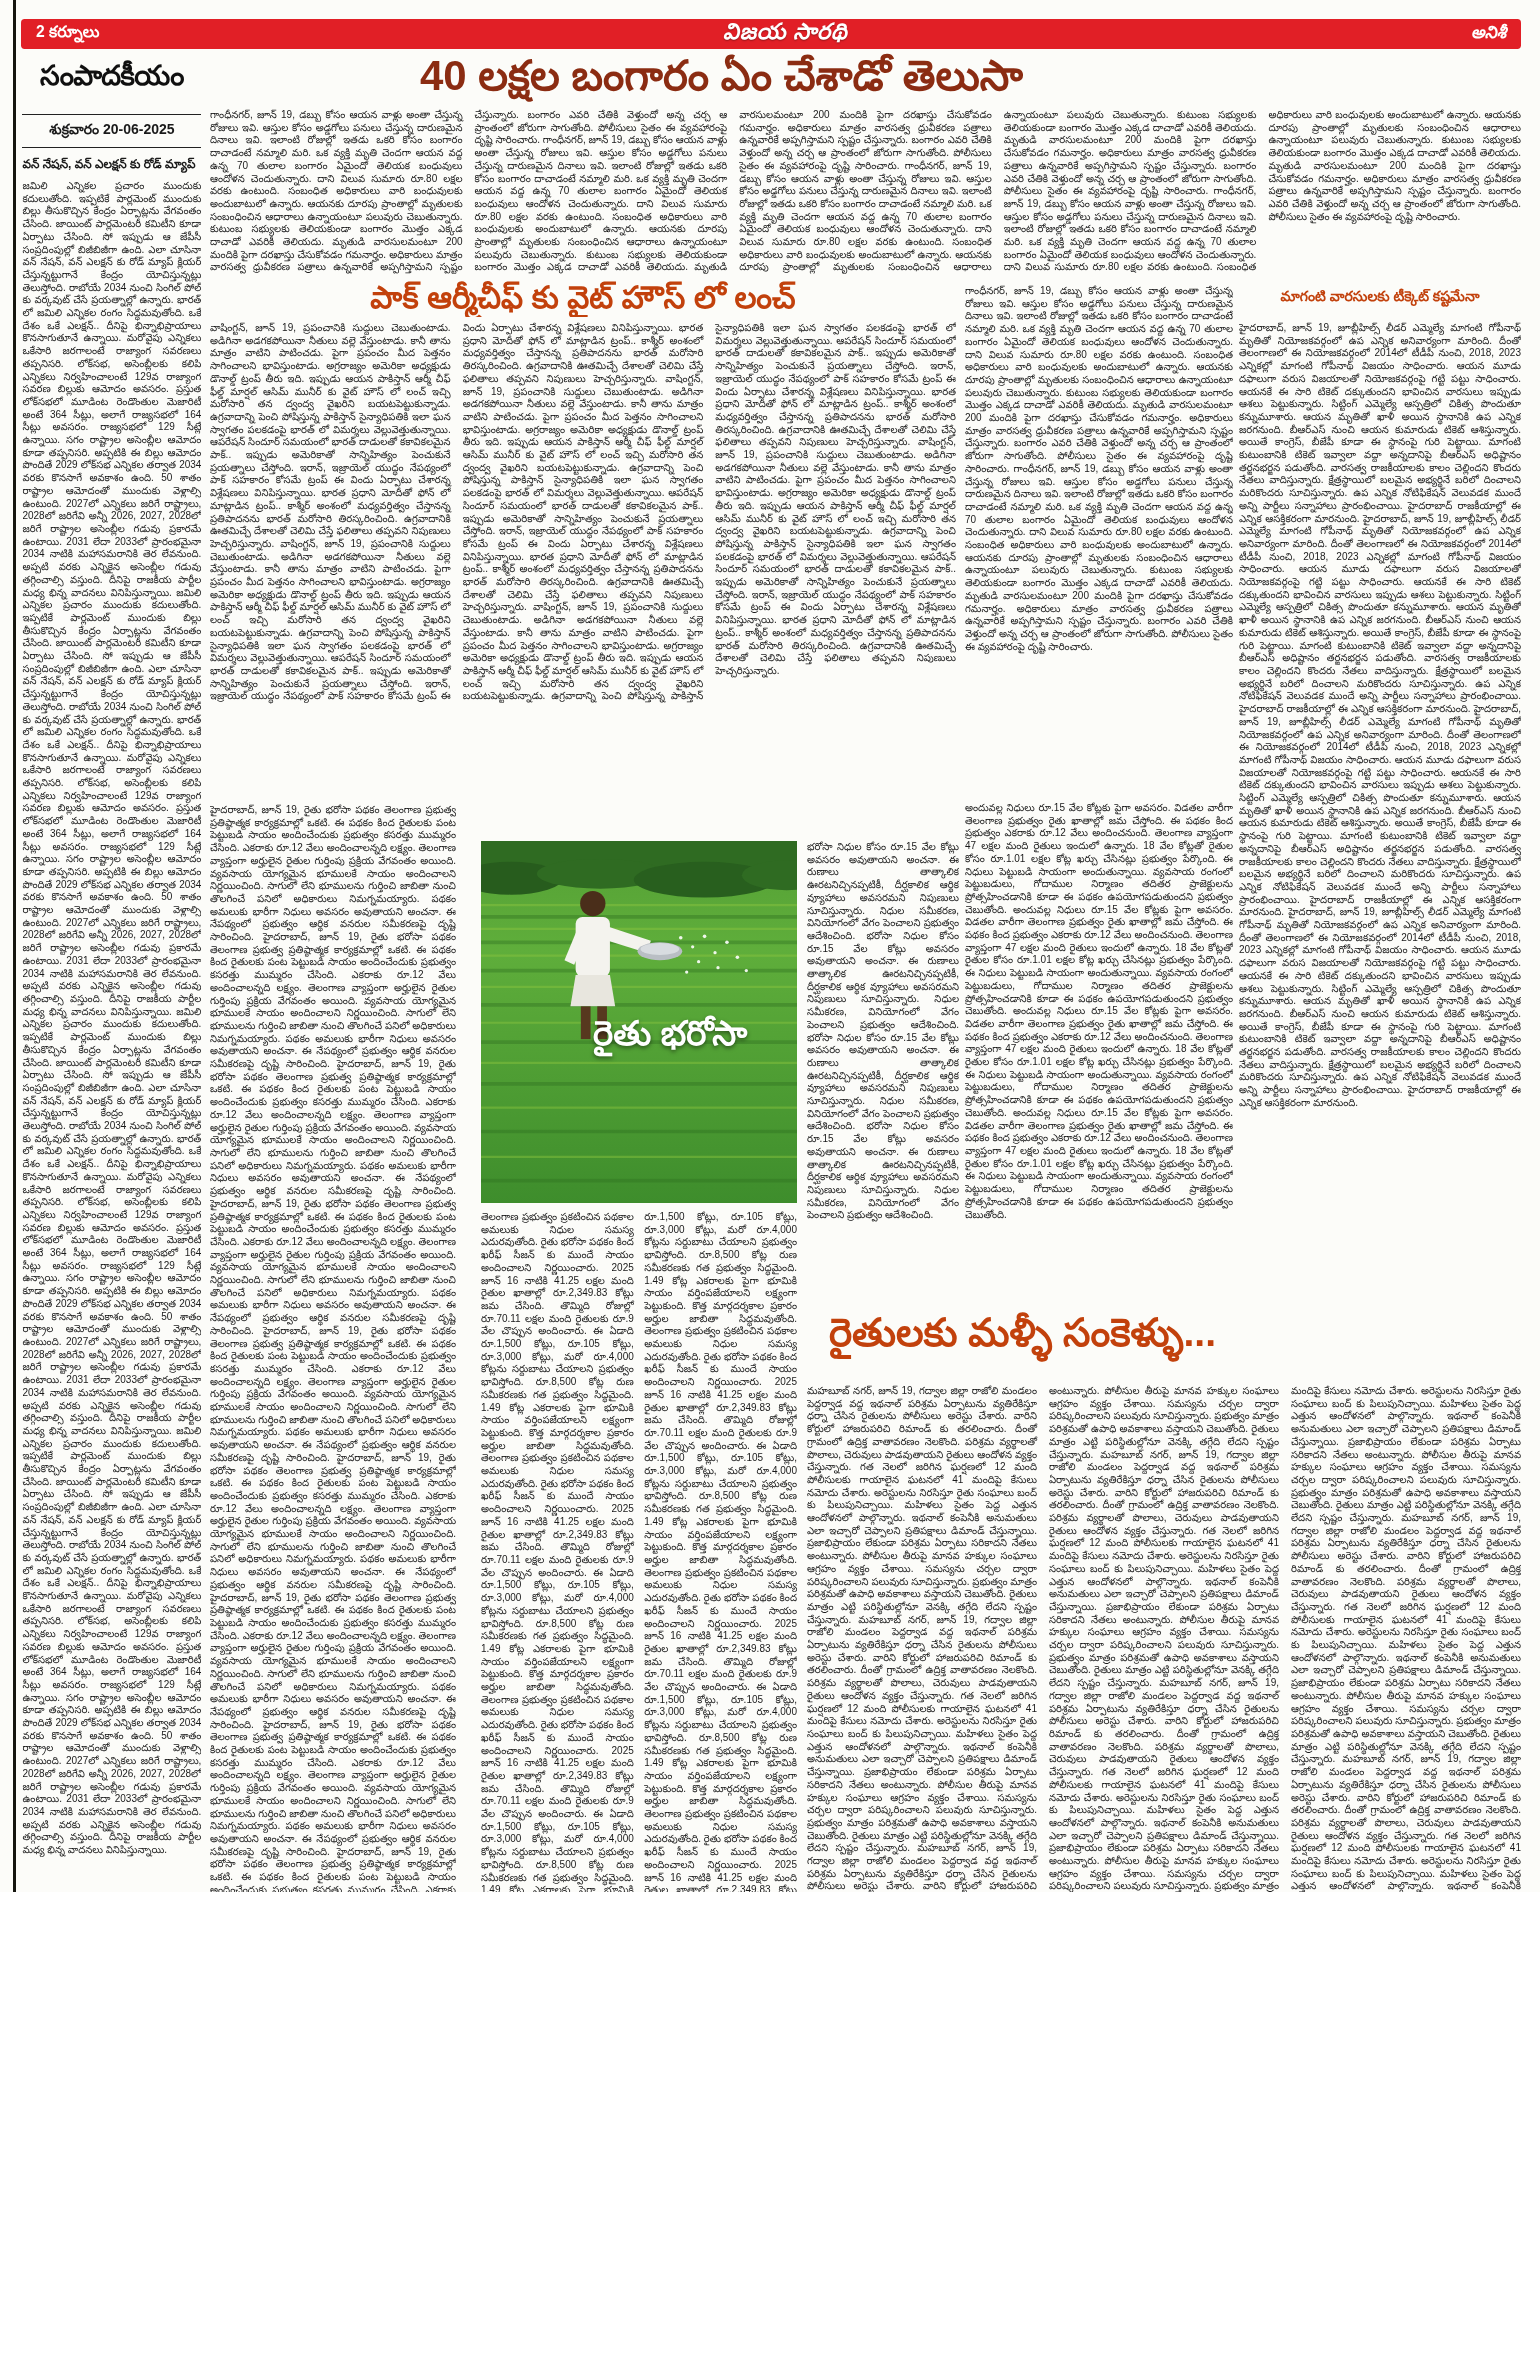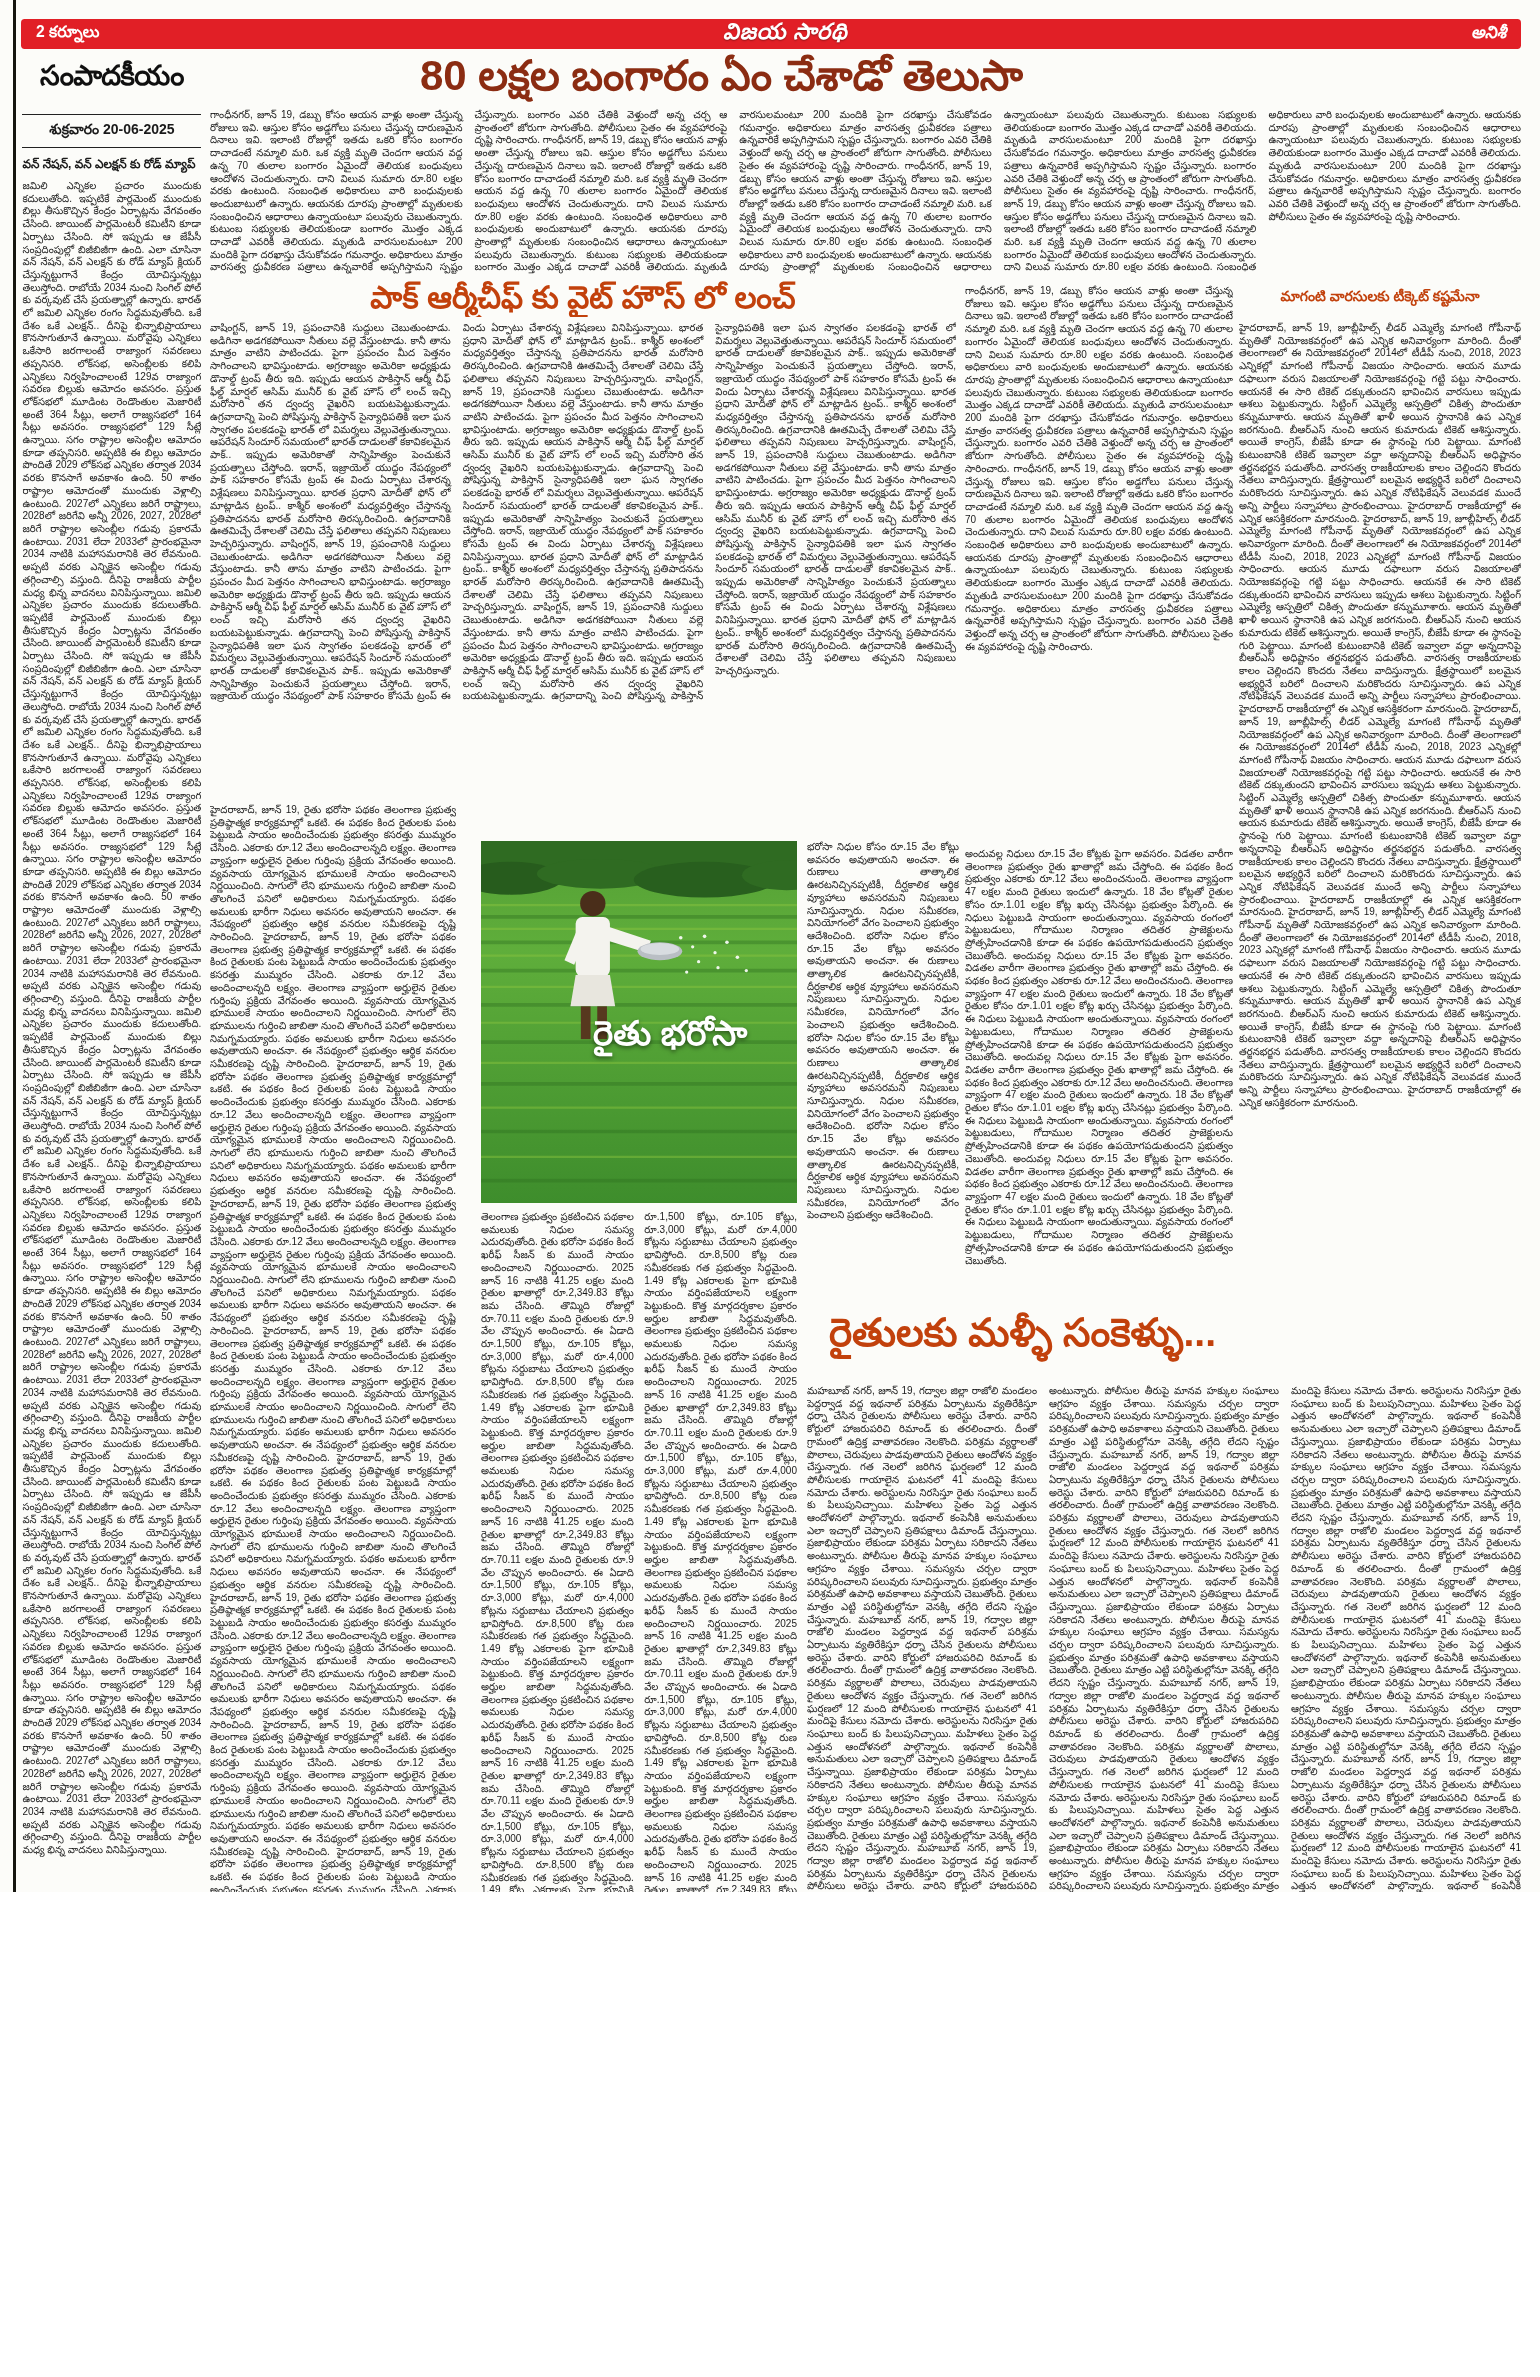--- a/index.html
+++ b/index.html
@@ -48,21 +48,21 @@
   .h-rythu   { position:absolute; left:479px; top:801px; width:482px; height:36px; font-size:28px; text-align:center; }
   .photo     { position:absolute; left:481px; top:841px; width:316px; height:362px; overflow:hidden; background:#3e8d2c; }
   .photo svg { display:block; }
   .photo-cap {
     position:absolute; left:112px; top:173px; font-size:34px; font-weight:800; color:#ffffff;
     text-shadow:0 1.5px 4.5px rgba(0,0,0,.5); white-space:nowrap;
   }
   .b-rythu-left  { position:absolute; left:210px;  top:804px; width:246px; height:1548px; }
   .b-rythu-side  { position:absolute; left:807px; top:841px; width:152px; height:464px; }
   .b-rythu-below { position:absolute; left:481px;  top:1211px; width:316px; height:1141px; column-count:2; column-gap:10.4px; }
-  .b-rythu-col4  { position:absolute; left:965px; top:802px; width:268px; height:495px;margin-top:46px; }
+  .b-rythu-col4  { position:absolute; left:965px; top:802px; width:268px; height:495px; }
 
   .h-maganti { position:absolute; left:1239px; top:288px; width:282px; height:31px; font-size:14px; text-align:center; }
   .b-maganti { position:absolute; left:1239px; top:322px; width:282px; height:1056px; }
 
   .h-farmers { position:absolute; left:807px; top:1311px; width:431px; height:70px; font-size:39px; text-align:center; }
   .b-farmers { position:absolute; left:807px; top:1385px; width:714px; height:966px; column-count:3; column-gap:12px; }
 </style>
 </head>
 <body>
 
@@ -75,21 +75,21 @@
     <span class="mast-right">అనిశీ</span>
   </div>
 
   <div class="editorial">
     <div class="ed-title">సంపాదకీయం</div>
     <div class="ed-date">శుక్రవారం 20-06-2025</div>
     <div class="ed-head">వన్ నేషన్, వన్ ఎలక్షన్ కు రోడ్ మ్యాప్</div>
     <div class="ed-body body-text">జమిలి ఎన్నికల ప్రచారం ముందుకు కదులుతోంది. ఇప్పటికే పార్లమెంట్ ముందుకు బిల్లు తీసుకొచ్చిన కేంద్రం ఏర్పాట్లను వేగవంతం చేసింది. జాయింట్ పార్లమెంటరీ కమిటీని కూడా ఏర్పాటు చేసింది. సో ఇప్పుడు ఆ జేపీసీ సంప్రదింపుల్లో బిజీబిజీగా ఉంది. ఎలా చూసినా వన్ నేషన్, వన్ ఎలక్షన్ కు రోడ్ మ్యాప్ క్లియర్ చేస్తున్నట్టుగానే కేంద్రం యోచిస్తున్నట్లు తెలుస్తోంది. రాబోయే 2034 నుంచి సింగిల్ పోల్ కు వర్కవుట్ చేసే ప్రయత్నాల్లో ఉన్నారు. భారత్ లో జమిలి ఎన్నికల రంగం సిద్ధమవుతోంది. ఒకే దేశం ఒకే ఎలక్షన్.. దీనిపై భిన్నాభిప్రాయాలు కొనసాగుతూనే ఉన్నాయి. మరోవైపు ఎన్నికలు ఒకేసారి జరగాలంటే రాజ్యాంగ సవరణలు తప్పనిసరి. లోక్‌సభ, అసెంబ్లీలకు కలిపి ఎన్నికలు నిర్వహించాలంటే 129వ రాజ్యాంగ సవరణ బిల్లుకు ఆమోదం అవసరం. ప్రస్తుత లోక్‌సభలో మూడింట రెండొంతుల మెజారిటీ అంటే 364 సీట్లు, అలాగే రాజ్యసభలో 164 సీట్లు అవసరం. రాజ్యసభలో 129 సీట్లే ఉన్నాయి. సగం రాష్ట్రాల అసెంబ్లీల ఆమోదం కూడా తప్పనిసరి. అప్పటికి ఈ బిల్లు ఆమోదం పొందితే 2029 లోక్‌సభ ఎన్నికల తర్వాత 2034 వరకు కొనసాగే అవకాశం ఉంది. 50 శాతం రాష్ట్రాల ఆమోదంతో ముందుకు వెళ్లాల్సి ఉంటుంది. 2027లో ఎన్నికలు జరిగే రాష్ట్రాలు, 2028లో జరిగేవి అన్నీ 2026, 2027, 2028లో జరిగే రాష్ట్రాల అసెంబ్లీల గడువు ప్రకారమే ఉంటాయి. 2031 లేదా 2033లో ప్రారంభమైనా 2034 నాటికి మహాసమరానికి తెర లేవనుంది. అప్పటి వరకు ఎన్నికైన అసెంబ్లీల గడువు తగ్గించాల్సి వస్తుంది. దీనిపై రాజకీయ పార్టీల మధ్య భిన్న వాదనలు వినిపిస్తున్నాయి. జమిలి ఎన్నికల ప్రచారం ముందుకు కదులుతోంది. ఇప్పటికే పార్లమెంట్ ముందుకు బిల్లు తీసుకొచ్చిన కేంద్రం ఏర్పాట్లను వేగవంతం చేసింది. జాయింట్ పార్లమెంటరీ కమిటీని కూడా ఏర్పాటు చేసింది. సో ఇప్పుడు ఆ జేపీసీ సంప్రదింపుల్లో బిజీబిజీగా ఉంది. ఎలా చూసినా వన్ నేషన్, వన్ ఎలక్షన్ కు రోడ్ మ్యాప్ క్లియర్ చేస్తున్నట్టుగానే కేంద్రం యోచిస్తున్నట్లు తెలుస్తోంది. రాబోయే 2034 నుంచి సింగిల్ పోల్ కు వర్కవుట్ చేసే ప్రయత్నాల్లో ఉన్నారు. భారత్ లో జమిలి ఎన్నికల రంగం సిద్ధమవుతోంది. ఒకే దేశం ఒకే ఎలక్షన్.. దీనిపై భిన్నాభిప్రాయాలు కొనసాగుతూనే ఉన్నాయి. మరోవైపు ఎన్నికలు ఒకేసారి జరగాలంటే రాజ్యాంగ సవరణలు తప్పనిసరి. లోక్‌సభ, అసెంబ్లీలకు కలిపి ఎన్నికలు నిర్వహించాలంటే 129వ రాజ్యాంగ సవరణ బిల్లుకు ఆమోదం అవసరం. ప్రస్తుత లోక్‌సభలో మూడింట రెండొంతుల మెజారిటీ అంటే 364 సీట్లు, అలాగే రాజ్యసభలో 164 సీట్లు అవసరం. రాజ్యసభలో 129 సీట్లే ఉన్నాయి. సగం రాష్ట్రాల అసెంబ్లీల ఆమోదం కూడా తప్పనిసరి. అప్పటికి ఈ బిల్లు ఆమోదం పొందితే 2029 లోక్‌సభ ఎన్నికల తర్వాత 2034 వరకు కొనసాగే అవకాశం ఉంది. 50 శాతం రాష్ట్రాల ఆమోదంతో ముందుకు వెళ్లాల్సి ఉంటుంది. 2027లో ఎన్నికలు జరిగే రాష్ట్రాలు, 2028లో జరిగేవి అన్నీ 2026, 2027, 2028లో జరిగే రాష్ట్రాల అసెంబ్లీల గడువు ప్రకారమే ఉంటాయి. 2031 లేదా 2033లో ప్రారంభమైనా 2034 నాటికి మహాసమరానికి తెర లేవనుంది. అప్పటి వరకు ఎన్నికైన అసెంబ్లీల గడువు తగ్గించాల్సి వస్తుంది. దీనిపై రాజకీయ పార్టీల మధ్య భిన్న వాదనలు వినిపిస్తున్నాయి. జమిలి ఎన్నికల ప్రచారం ముందుకు కదులుతోంది. ఇప్పటికే పార్లమెంట్ ముందుకు బిల్లు తీసుకొచ్చిన కేంద్రం ఏర్పాట్లను వేగవంతం చేసింది. జాయింట్ పార్లమెంటరీ కమిటీని కూడా ఏర్పాటు చేసింది. సో ఇప్పుడు ఆ జేపీసీ సంప్రదింపుల్లో బిజీబిజీగా ఉంది. ఎలా చూసినా వన్ నేషన్, వన్ ఎలక్షన్ కు రోడ్ మ్యాప్ క్లియర్ చేస్తున్నట్టుగానే కేంద్రం యోచిస్తున్నట్లు తెలుస్తోంది. రాబోయే 2034 నుంచి సింగిల్ పోల్ కు వర్కవుట్ చేసే ప్రయత్నాల్లో ఉన్నారు. భారత్ లో జమిలి ఎన్నికల రంగం సిద్ధమవుతోంది. ఒకే దేశం ఒకే ఎలక్షన్.. దీనిపై భిన్నాభిప్రాయాలు కొనసాగుతూనే ఉన్నాయి. మరోవైపు ఎన్నికలు ఒకేసారి జరగాలంటే రాజ్యాంగ సవరణలు తప్పనిసరి. లోక్‌సభ, అసెంబ్లీలకు కలిపి ఎన్నికలు నిర్వహించాలంటే 129వ రాజ్యాంగ సవరణ బిల్లుకు ఆమోదం అవసరం. ప్రస్తుత లోక్‌సభలో మూడింట రెండొంతుల మెజారిటీ అంటే 364 సీట్లు, అలాగే రాజ్యసభలో 164 సీట్లు అవసరం. రాజ్యసభలో 129 సీట్లే ఉన్నాయి. సగం రాష్ట్రాల అసెంబ్లీల ఆమోదం కూడా తప్పనిసరి. అప్పటికి ఈ బిల్లు ఆమోదం పొందితే 2029 లోక్‌సభ ఎన్నికల తర్వాత 2034 వరకు కొనసాగే అవకాశం ఉంది. 50 శాతం రాష్ట్రాల ఆమోదంతో ముందుకు వెళ్లాల్సి ఉంటుంది. 2027లో ఎన్నికలు జరిగే రాష్ట్రాలు, 2028లో జరిగేవి అన్నీ 2026, 2027, 2028లో జరిగే రాష్ట్రాల అసెంబ్లీల గడువు ప్రకారమే ఉంటాయి. 2031 లేదా 2033లో ప్రారంభమైనా 2034 నాటికి మహాసమరానికి తెర లేవనుంది. అప్పటి వరకు ఎన్నికైన అసెంబ్లీల గడువు తగ్గించాల్సి వస్తుంది. దీనిపై రాజకీయ పార్టీల మధ్య భిన్న వాదనలు వినిపిస్తున్నాయి. జమిలి ఎన్నికల ప్రచారం ముందుకు కదులుతోంది. ఇప్పటికే పార్లమెంట్ ముందుకు బిల్లు తీసుకొచ్చిన కేంద్రం ఏర్పాట్లను వేగవంతం చేసింది. జాయింట్ పార్లమెంటరీ కమిటీని కూడా ఏర్పాటు చేసింది. సో ఇప్పుడు ఆ జేపీసీ సంప్రదింపుల్లో బిజీబిజీగా ఉంది. ఎలా చూసినా వన్ నేషన్, వన్ ఎలక్షన్ కు రోడ్ మ్యాప్ క్లియర్ చేస్తున్నట్టుగానే కేంద్రం యోచిస్తున్నట్లు తెలుస్తోంది. రాబోయే 2034 నుంచి సింగిల్ పోల్ కు వర్కవుట్ చేసే ప్రయత్నాల్లో ఉన్నారు. భారత్ లో జమిలి ఎన్నికల రంగం సిద్ధమవుతోంది. ఒకే దేశం ఒకే ఎలక్షన్.. దీనిపై భిన్నాభిప్రాయాలు కొనసాగుతూనే ఉన్నాయి. మరోవైపు ఎన్నికలు ఒకేసారి జరగాలంటే రాజ్యాంగ సవరణలు తప్పనిసరి. లోక్‌సభ, అసెంబ్లీలకు కలిపి ఎన్నికలు నిర్వహించాలంటే 129వ రాజ్యాంగ సవరణ బిల్లుకు ఆమోదం అవసరం. ప్రస్తుత లోక్‌సభలో మూడింట రెండొంతుల మెజారిటీ అంటే 364 సీట్లు, అలాగే రాజ్యసభలో 164 సీట్లు అవసరం. రాజ్యసభలో 129 సీట్లే ఉన్నాయి. సగం రాష్ట్రాల అసెంబ్లీల ఆమోదం కూడా తప్పనిసరి. అప్పటికి ఈ బిల్లు ఆమోదం పొందితే 2029 లోక్‌సభ ఎన్నికల తర్వాత 2034 వరకు కొనసాగే అవకాశం ఉంది. 50 శాతం రాష్ట్రాల ఆమోదంతో ముందుకు వెళ్లాల్సి ఉంటుంది. 2027లో ఎన్నికలు జరిగే రాష్ట్రాలు, 2028లో జరిగేవి అన్నీ 2026, 2027, 2028లో జరిగే రాష్ట్రాల అసెంబ్లీల గడువు ప్రకారమే ఉంటాయి. 2031 లేదా 2033లో ప్రారంభమైనా 2034 నాటికి మహాసమరానికి తెర లేవనుంది. అప్పటి వరకు ఎన్నికైన అసెంబ్లీల గడువు తగ్గించాల్సి వస్తుంది. దీనిపై రాజకీయ పార్టీల మధ్య భిన్న వాదనలు వినిపిస్తున్నాయి.</div>
   </div>
 
-  <div class="headline h-gold">80 లక్షల బంగారం ఏం చేశాడో తెలుసా</div>
+  <div class="headline h-gold">40 లక్షల బంగారం ఏం చేశాడో తెలుసా</div>
   <div class="body-text b-gold">గాంధీనగర్, జూన్ 19, డబ్బు కోసం ఆయన వాళ్లు అంతా చేస్తున్న రోజులు ఇవి. ఆస్తుల కోసం అడ్డగోలు పనులు చేస్తున్న దారుణమైన దినాలు ఇవి. ఇలాంటి రోజుల్లో ఇతడు ఒకరి కోసం బంగారం దాచాడంటే నమ్మాలి మరి. ఒక వ్యక్తి మృతి చెందగా ఆయన వద్ద ఉన్న 70 తులాల బంగారం ఏమైందో తెలియక బంధువులు ఆందోళన చెందుతున్నారు. దాని విలువ సుమారు రూ.80 లక్షల వరకు ఉంటుంది. సంబంధిత అధికారులు వారి బంధువులకు అందుబాటులో ఉన్నారు. ఆయనకు దూరపు ప్రాంతాల్లో మృతులకు సంబంధించిన ఆధారాలు ఉన్నాయంటూ పలువురు చెబుతున్నారు. కుటుంబ సభ్యులకు తెలియకుండా బంగారం మొత్తం ఎక్కడ దాచాడో ఎవరికీ తెలియదు. మృతుడి వారసులమంటూ 200 మందికి పైగా దరఖాస్తు చేసుకోవడం గమనార్హం. అధికారులు మాత్రం వారసత్వ ధ్రువీకరణ పత్రాలు ఉన్నవారికే అప్పగిస్తామని స్పష్టం చేస్తున్నారు. బంగారం ఎవరి చేతికి వెళ్తుందో అన్న చర్చ ఆ ప్రాంతంలో జోరుగా సాగుతోంది. పోలీసులు సైతం ఈ వ్యవహారంపై దృష్టి సారించారు. గాంధీనగర్, జూన్ 19, డబ్బు కోసం ఆయన వాళ్లు అంతా చేస్తున్న రోజులు ఇవి. ఆస్తుల కోసం అడ్డగోలు పనులు చేస్తున్న దారుణమైన దినాలు ఇవి. ఇలాంటి రోజుల్లో ఇతడు ఒకరి కోసం బంగారం దాచాడంటే నమ్మాలి మరి. ఒక వ్యక్తి మృతి చెందగా ఆయన వద్ద ఉన్న 70 తులాల బంగారం ఏమైందో తెలియక బంధువులు ఆందోళన చెందుతున్నారు. దాని విలువ సుమారు రూ.80 లక్షల వరకు ఉంటుంది. సంబంధిత అధికారులు వారి బంధువులకు అందుబాటులో ఉన్నారు. ఆయనకు దూరపు ప్రాంతాల్లో మృతులకు సంబంధించిన ఆధారాలు ఉన్నాయంటూ పలువురు చెబుతున్నారు. కుటుంబ సభ్యులకు తెలియకుండా బంగారం మొత్తం ఎక్కడ దాచాడో ఎవరికీ తెలియదు. మృతుడి వారసులమంటూ 200 మందికి పైగా దరఖాస్తు చేసుకోవడం గమనార్హం. అధికారులు మాత్రం వారసత్వ ధ్రువీకరణ పత్రాలు ఉన్నవారికే అప్పగిస్తామని స్పష్టం చేస్తున్నారు. బంగారం ఎవరి చేతికి వెళ్తుందో అన్న చర్చ ఆ ప్రాంతంలో జోరుగా సాగుతోంది. పోలీసులు సైతం ఈ వ్యవహారంపై దృష్టి సారించారు. గాంధీనగర్, జూన్ 19, డబ్బు కోసం ఆయన వాళ్లు అంతా చేస్తున్న రోజులు ఇవి. ఆస్తుల కోసం అడ్డగోలు పనులు చేస్తున్న దారుణమైన దినాలు ఇవి. ఇలాంటి రోజుల్లో ఇతడు ఒకరి కోసం బంగారం దాచాడంటే నమ్మాలి మరి. ఒక వ్యక్తి మృతి చెందగా ఆయన వద్ద ఉన్న 70 తులాల బంగారం ఏమైందో తెలియక బంధువులు ఆందోళన చెందుతున్నారు. దాని విలువ సుమారు రూ.80 లక్షల వరకు ఉంటుంది. సంబంధిత అధికారులు వారి బంధువులకు అందుబాటులో ఉన్నారు. ఆయనకు దూరపు ప్రాంతాల్లో మృతులకు సంబంధించిన ఆధారాలు ఉన్నాయంటూ పలువురు చెబుతున్నారు. కుటుంబ సభ్యులకు తెలియకుండా బంగారం మొత్తం ఎక్కడ దాచాడో ఎవరికీ తెలియదు. మృతుడి వారసులమంటూ 200 మందికి పైగా దరఖాస్తు చేసుకోవడం గమనార్హం. అధికారులు మాత్రం వారసత్వ ధ్రువీకరణ పత్రాలు ఉన్నవారికే అప్పగిస్తామని స్పష్టం చేస్తున్నారు. బంగారం ఎవరి చేతికి వెళ్తుందో అన్న చర్చ ఆ ప్రాంతంలో జోరుగా సాగుతోంది. పోలీసులు సైతం ఈ వ్యవహారంపై దృష్టి సారించారు. గాంధీనగర్, జూన్ 19, డబ్బు కోసం ఆయన వాళ్లు అంతా చేస్తున్న రోజులు ఇవి. ఆస్తుల కోసం అడ్డగోలు పనులు చేస్తున్న దారుణమైన దినాలు ఇవి. ఇలాంటి రోజుల్లో ఇతడు ఒకరి కోసం బంగారం దాచాడంటే నమ్మాలి మరి. ఒక వ్యక్తి మృతి చెందగా ఆయన వద్ద ఉన్న 70 తులాల బంగారం ఏమైందో తెలియక బంధువులు ఆందోళన చెందుతున్నారు. దాని విలువ సుమారు రూ.80 లక్షల వరకు ఉంటుంది. సంబంధిత అధికారులు వారి బంధువులకు అందుబాటులో ఉన్నారు. ఆయనకు దూరపు ప్రాంతాల్లో మృతులకు సంబంధించిన ఆధారాలు ఉన్నాయంటూ పలువురు చెబుతున్నారు. కుటుంబ సభ్యులకు తెలియకుండా బంగారం మొత్తం ఎక్కడ దాచాడో ఎవరికీ తెలియదు. మృతుడి వారసులమంటూ 200 మందికి పైగా దరఖాస్తు చేసుకోవడం గమనార్హం. అధికారులు మాత్రం వారసత్వ ధ్రువీకరణ పత్రాలు ఉన్నవారికే అప్పగిస్తామని స్పష్టం చేస్తున్నారు. బంగారం ఎవరి చేతికి వెళ్తుందో అన్న చర్చ ఆ ప్రాంతంలో జోరుగా సాగుతోంది. పోలీసులు సైతం ఈ వ్యవహారంపై దృష్టి సారించారు.</div>
   <div class="body-text b-gold2">గాంధీనగర్, జూన్ 19, డబ్బు కోసం ఆయన వాళ్లు అంతా చేస్తున్న రోజులు ఇవి. ఆస్తుల కోసం అడ్డగోలు పనులు చేస్తున్న దారుణమైన దినాలు ఇవి. ఇలాంటి రోజుల్లో ఇతడు ఒకరి కోసం బంగారం దాచాడంటే నమ్మాలి మరి. ఒక వ్యక్తి మృతి చెందగా ఆయన వద్ద ఉన్న 70 తులాల బంగారం ఏమైందో తెలియక బంధువులు ఆందోళన చెందుతున్నారు. దాని విలువ సుమారు రూ.80 లక్షల వరకు ఉంటుంది. సంబంధిత అధికారులు వారి బంధువులకు అందుబాటులో ఉన్నారు. ఆయనకు దూరపు ప్రాంతాల్లో మృతులకు సంబంధించిన ఆధారాలు ఉన్నాయంటూ పలువురు చెబుతున్నారు. కుటుంబ సభ్యులకు తెలియకుండా బంగారం మొత్తం ఎక్కడ దాచాడో ఎవరికీ తెలియదు. మృతుడి వారసులమంటూ 200 మందికి పైగా దరఖాస్తు చేసుకోవడం గమనార్హం. అధికారులు మాత్రం వారసత్వ ధ్రువీకరణ పత్రాలు ఉన్నవారికే అప్పగిస్తామని స్పష్టం చేస్తున్నారు. బంగారం ఎవరి చేతికి వెళ్తుందో అన్న చర్చ ఆ ప్రాంతంలో జోరుగా సాగుతోంది. పోలీసులు సైతం ఈ వ్యవహారంపై దృష్టి సారించారు. గాంధీనగర్, జూన్ 19, డబ్బు కోసం ఆయన వాళ్లు అంతా చేస్తున్న రోజులు ఇవి. ఆస్తుల కోసం అడ్డగోలు పనులు చేస్తున్న దారుణమైన దినాలు ఇవి. ఇలాంటి రోజుల్లో ఇతడు ఒకరి కోసం బంగారం దాచాడంటే నమ్మాలి మరి. ఒక వ్యక్తి మృతి చెందగా ఆయన వద్ద ఉన్న 70 తులాల బంగారం ఏమైందో తెలియక బంధువులు ఆందోళన చెందుతున్నారు. దాని విలువ సుమారు రూ.80 లక్షల వరకు ఉంటుంది. సంబంధిత అధికారులు వారి బంధువులకు అందుబాటులో ఉన్నారు. ఆయనకు దూరపు ప్రాంతాల్లో మృతులకు సంబంధించిన ఆధారాలు ఉన్నాయంటూ పలువురు చెబుతున్నారు. కుటుంబ సభ్యులకు తెలియకుండా బంగారం మొత్తం ఎక్కడ దాచాడో ఎవరికీ తెలియదు. మృతుడి వారసులమంటూ 200 మందికి పైగా దరఖాస్తు చేసుకోవడం గమనార్హం. అధికారులు మాత్రం వారసత్వ ధ్రువీకరణ పత్రాలు ఉన్నవారికే అప్పగిస్తామని స్పష్టం చేస్తున్నారు. బంగారం ఎవరి చేతికి వెళ్తుందో అన్న చర్చ ఆ ప్రాంతంలో జోరుగా సాగుతోంది. పోలీసులు సైతం ఈ వ్యవహారంపై దృష్టి సారించారు.</div>
 
   <div class="headline h-pak">పాక్ ఆర్మీచీఫ్ కు వైట్ హౌస్ లో లంచ్</div>
   <div class="body-text b-pak">వాషింగ్టన్, జూన్ 19, ప్రపంచానికి సుద్దులు చెబుతుంటాడు. అడిగినా అడగకపోయినా నీతులు వల్లె వేస్తుంటాడు. కానీ తాను మాత్రం వాటిని పాటించడు. పైగా ప్రపంచం మీద పెత్తనం సాగించాలని భావిస్తుంటాడు. అగ్రరాజ్యం అమెరికా అధ్యక్షుడు డొనాల్డ్ ట్రంప్ తీరు ఇది. ఇప్పుడు ఆయన పాకిస్తాన్ ఆర్మీ చీఫ్ ఫీల్డ్ మార్షల్ ఆసిమ్ మునీర్ కు వైట్ హౌస్ లో లంచ్ ఇచ్చి మరోసారి తన ద్వంద్వ వైఖరిని బయటపెట్టుకున్నాడు. ఉగ్రవాదాన్ని పెంచి పోషిస్తున్న పాకిస్తాన్ సైన్యాధిపతికి ఇలా ఘన స్వాగతం పలకడంపై భారత్ లో విమర్శలు వెల్లువెత్తుతున్నాయి. ఆపరేషన్ సిందూర్ సమయంలో భారత్ దాడులతో కకావికలమైన పాక్.. ఇప్పుడు అమెరికాతో సాన్నిహిత్యం పెంచుకునే ప్రయత్నాలు చేస్తోంది. ఇరాన్, ఇజ్రాయెల్ యుద్ధం నేపథ్యంలో పాక్ సహకారం కోసమే ట్రంప్ ఈ విందు ఏర్పాటు చేశారన్న విశ్లేషణలు వినిపిస్తున్నాయి. భారత ప్రధాని మోదీతో ఫోన్ లో మాట్లాడిన ట్రంప్.. కాశ్మీర్ అంశంలో మధ్యవర్తిత్వం చేస్తానన్న ప్రతిపాదనను భారత్ మరోసారి తిరస్కరించింది. ఉగ్రవాదానికి ఊతమిచ్చే దేశాలతో చెలిమి చేస్తే ఫలితాలు తప్పవని నిపుణులు హెచ్చరిస్తున్నారు. వాషింగ్టన్, జూన్ 19, ప్రపంచానికి సుద్దులు చెబుతుంటాడు. అడిగినా అడగకపోయినా నీతులు వల్లె వేస్తుంటాడు. కానీ తాను మాత్రం వాటిని పాటించడు. పైగా ప్రపంచం మీద పెత్తనం సాగించాలని భావిస్తుంటాడు. అగ్రరాజ్యం అమెరికా అధ్యక్షుడు డొనాల్డ్ ట్రంప్ తీరు ఇది. ఇప్పుడు ఆయన పాకిస్తాన్ ఆర్మీ చీఫ్ ఫీల్డ్ మార్షల్ ఆసిమ్ మునీర్ కు వైట్ హౌస్ లో లంచ్ ఇచ్చి మరోసారి తన ద్వంద్వ వైఖరిని బయటపెట్టుకున్నాడు. ఉగ్రవాదాన్ని పెంచి పోషిస్తున్న పాకిస్తాన్ సైన్యాధిపతికి ఇలా ఘన స్వాగతం పలకడంపై భారత్ లో విమర్శలు వెల్లువెత్తుతున్నాయి. ఆపరేషన్ సిందూర్ సమయంలో భారత్ దాడులతో కకావికలమైన పాక్.. ఇప్పుడు అమెరికాతో సాన్నిహిత్యం పెంచుకునే ప్రయత్నాలు చేస్తోంది. ఇరాన్, ఇజ్రాయెల్ యుద్ధం నేపథ్యంలో పాక్ సహకారం కోసమే ట్రంప్ ఈ విందు ఏర్పాటు చేశారన్న విశ్లేషణలు వినిపిస్తున్నాయి. భారత ప్రధాని మోదీతో ఫోన్ లో మాట్లాడిన ట్రంప్.. కాశ్మీర్ అంశంలో మధ్యవర్తిత్వం చేస్తానన్న ప్రతిపాదనను భారత్ మరోసారి తిరస్కరించింది. ఉగ్రవాదానికి ఊతమిచ్చే దేశాలతో చెలిమి చేస్తే ఫలితాలు తప్పవని నిపుణులు హెచ్చరిస్తున్నారు. వాషింగ్టన్, జూన్ 19, ప్రపంచానికి సుద్దులు చెబుతుంటాడు. అడిగినా అడగకపోయినా నీతులు వల్లె వేస్తుంటాడు. కానీ తాను మాత్రం వాటిని పాటించడు. పైగా ప్రపంచం మీద పెత్తనం సాగించాలని భావిస్తుంటాడు. అగ్రరాజ్యం అమెరికా అధ్యక్షుడు డొనాల్డ్ ట్రంప్ తీరు ఇది. ఇప్పుడు ఆయన పాకిస్తాన్ ఆర్మీ చీఫ్ ఫీల్డ్ మార్షల్ ఆసిమ్ మునీర్ కు వైట్ హౌస్ లో లంచ్ ఇచ్చి మరోసారి తన ద్వంద్వ వైఖరిని బయటపెట్టుకున్నాడు. ఉగ్రవాదాన్ని పెంచి పోషిస్తున్న పాకిస్తాన్ సైన్యాధిపతికి ఇలా ఘన స్వాగతం పలకడంపై భారత్ లో విమర్శలు వెల్లువెత్తుతున్నాయి. ఆపరేషన్ సిందూర్ సమయంలో భారత్ దాడులతో కకావికలమైన పాక్.. ఇప్పుడు అమెరికాతో సాన్నిహిత్యం పెంచుకునే ప్రయత్నాలు చేస్తోంది. ఇరాన్, ఇజ్రాయెల్ యుద్ధం నేపథ్యంలో పాక్ సహకారం కోసమే ట్రంప్ ఈ విందు ఏర్పాటు చేశారన్న విశ్లేషణలు వినిపిస్తున్నాయి. భారత ప్రధాని మోదీతో ఫోన్ లో మాట్లాడిన ట్రంప్.. కాశ్మీర్ అంశంలో మధ్యవర్తిత్వం చేస్తానన్న ప్రతిపాదనను భారత్ మరోసారి తిరస్కరించింది. ఉగ్రవాదానికి ఊతమిచ్చే దేశాలతో చెలిమి చేస్తే ఫలితాలు తప్పవని నిపుణులు హెచ్చరిస్తున్నారు. వాషింగ్టన్, జూన్ 19, ప్రపంచానికి సుద్దులు చెబుతుంటాడు. అడిగినా అడగకపోయినా నీతులు వల్లె వేస్తుంటాడు. కానీ తాను మాత్రం వాటిని పాటించడు. పైగా ప్రపంచం మీద పెత్తనం సాగించాలని భావిస్తుంటాడు. అగ్రరాజ్యం అమెరికా అధ్యక్షుడు డొనాల్డ్ ట్రంప్ తీరు ఇది. ఇప్పుడు ఆయన పాకిస్తాన్ ఆర్మీ చీఫ్ ఫీల్డ్ మార్షల్ ఆసిమ్ మునీర్ కు వైట్ హౌస్ లో లంచ్ ఇచ్చి మరోసారి తన ద్వంద్వ వైఖరిని బయటపెట్టుకున్నాడు. ఉగ్రవాదాన్ని పెంచి పోషిస్తున్న పాకిస్తాన్ సైన్యాధిపతికి ఇలా ఘన స్వాగతం పలకడంపై భారత్ లో విమర్శలు వెల్లువెత్తుతున్నాయి. ఆపరేషన్ సిందూర్ సమయంలో భారత్ దాడులతో కకావికలమైన పాక్.. ఇప్పుడు అమెరికాతో సాన్నిహిత్యం పెంచుకునే ప్రయత్నాలు చేస్తోంది. ఇరాన్, ఇజ్రాయెల్ యుద్ధం నేపథ్యంలో పాక్ సహకారం కోసమే ట్రంప్ ఈ విందు ఏర్పాటు చేశారన్న విశ్లేషణలు వినిపిస్తున్నాయి. భారత ప్రధాని మోదీతో ఫోన్ లో మాట్లాడిన ట్రంప్.. కాశ్మీర్ అంశంలో మధ్యవర్తిత్వం చేస్తానన్న ప్రతిపాదనను భారత్ మరోసారి తిరస్కరించింది. ఉగ్రవాదానికి ఊతమిచ్చే దేశాలతో చెలిమి చేస్తే ఫలితాలు తప్పవని నిపుణులు హెచ్చరిస్తున్నారు. వాషింగ్టన్, జూన్ 19, ప్రపంచానికి సుద్దులు చెబుతుంటాడు. అడిగినా అడగకపోయినా నీతులు వల్లె వేస్తుంటాడు. కానీ తాను మాత్రం వాటిని పాటించడు. పైగా ప్రపంచం మీద పెత్తనం సాగించాలని భావిస్తుంటాడు. అగ్రరాజ్యం అమెరికా అధ్యక్షుడు డొనాల్డ్ ట్రంప్ తీరు ఇది. ఇప్పుడు ఆయన పాకిస్తాన్ ఆర్మీ చీఫ్ ఫీల్డ్ మార్షల్ ఆసిమ్ మునీర్ కు వైట్ హౌస్ లో లంచ్ ఇచ్చి మరోసారి తన ద్వంద్వ వైఖరిని బయటపెట్టుకున్నాడు. ఉగ్రవాదాన్ని పెంచి పోషిస్తున్న పాకిస్తాన్ సైన్యాధిపతికి ఇలా ఘన స్వాగతం పలకడంపై భారత్ లో విమర్శలు వెల్లువెత్తుతున్నాయి. ఆపరేషన్ సిందూర్ సమయంలో భారత్ దాడులతో కకావికలమైన పాక్.. ఇప్పుడు అమెరికాతో సాన్నిహిత్యం పెంచుకునే ప్రయత్నాలు చేస్తోంది. ఇరాన్, ఇజ్రాయెల్ యుద్ధం నేపథ్యంలో పాక్ సహకారం కోసమే ట్రంప్ ఈ విందు ఏర్పాటు చేశారన్న విశ్లేషణలు వినిపిస్తున్నాయి. భారత ప్రధాని మోదీతో ఫోన్ లో మాట్లాడిన ట్రంప్.. కాశ్మీర్ అంశంలో మధ్యవర్తిత్వం చేస్తానన్న ప్రతిపాదనను భారత్ మరోసారి తిరస్కరించింది. ఉగ్రవాదానికి ఊతమిచ్చే దేశాలతో చెలిమి చేస్తే ఫలితాలు తప్పవని నిపుణులు హెచ్చరిస్తున్నారు.</div>
 
 
   <div class="photo">
     <svg viewBox="0 0 424 486" width="316" height="362" preserveAspectRatio="none">
       <defs>

